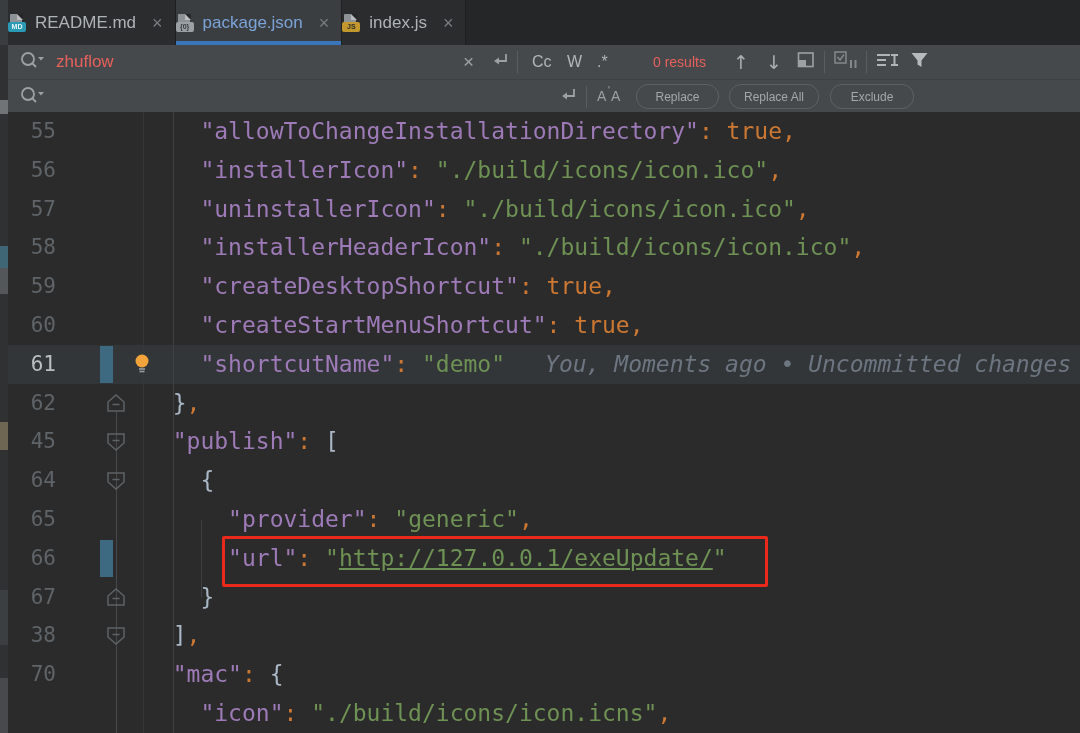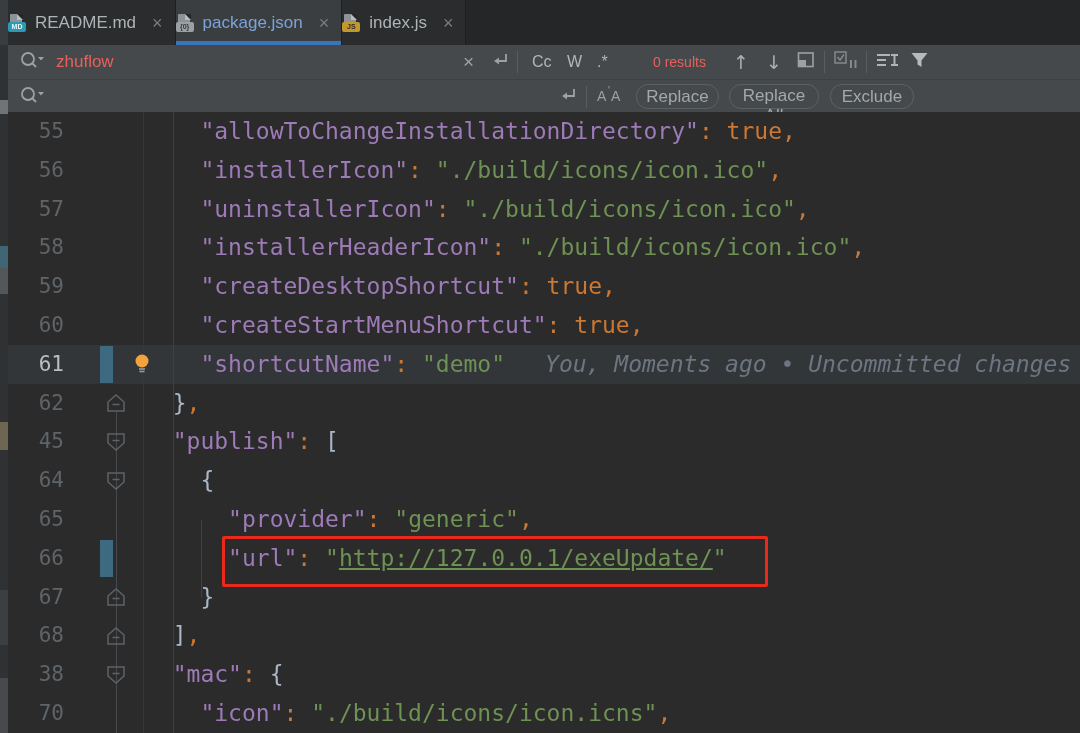--- a/index.html
+++ b/index.html
@@ -31,28 +31,28 @@
   .frow2{top:34px;height:33px;border-top:1px solid #3e4244;}
   .fitem{position:absolute;top:50%;transform:translateY(-50%);}
   .find-input{background:transparent;border:none;outline:none;font-family:"Liberation Sans",sans-serif;}
   .q-red{color:#e8605c;font-size:17px;}
   .q-gray{color:#a9adb0;font-size:17px;}
   .tgl{font-size:16px;color:#b2b6ba;letter-spacing:0;}
   .sep{width:1px;height:22px;background:#595d5f;}
   .results{font-size:14px;color:#e8605c;}
   .navarrow{font-size:19px;color:#a9adb0;font-family:"DejaVu Sans",sans-serif;}
   .fbtn{position:absolute;top:4px;height:25px;border:1px solid #5d6163;border-radius:12px;background:transparent;
-        color:#a2a8ac;font-size:17px;font-family:"Liberation Sans",sans-serif;}
+        color:#a2a8ac;font-size:12px;font-family:"Liberation Sans",sans-serif;}
   
   .editor{position:absolute;left:8px;top:112px;right:0;bottom:0;background:#2b2b2b;}
   .cur-line-bg{position:absolute;left:8px;right:0;top:344.8px;height:38.8px;background:#333639;}
   .vline{position:absolute;width:1px;}
   .gutter{position:absolute;left:8px;top:112px;width:160px;bottom:0;}
   .gutter-row{position:relative;height:38.8px;}
-  .lnum{position:absolute;left:8px;top:0;width:48px;height:38.8px;line-height:38.8px;text-align:right;
+  .lnum{position:absolute;left:0;top:0;width:48px;height:38.8px;line-height:38.8px;text-align:right;
         font-family:"DejaVu Sans Mono",monospace;font-size:21px;color:#5f6468;}
   .lnum.cur{color:#bbbec0;}
   .chg{position:absolute;left:92px;top:1px;bottom:1px;width:13px;background:#3d6a80;}
   .fold{position:absolute;left:98px;top:50%;transform:translateY(-50%);width:20px;height:20px;}
   .bulb{position:absolute;left:124px;top:50%;transform:translateY(-50%);width:20px;height:22px;}
   .code{position:absolute;left:145px;top:112px;right:0;bottom:0;overflow:hidden;}
   .code-line{height:38.8px;line-height:38.8px;white-space:pre;
              font-family:"DejaVu Sans Mono",monospace;font-size:23px;}
   .tk-key{color:#9e7bb8;}
   .tk-punc{color:#cc7832;}
@@ -255,27 +255,20 @@
         <span class="chg"></span>
       </div>
       <div class="gutter-row">
         <span class="lnum">67</span>
         <span class="fold"><svg width="20" height="20" viewBox="0 0 20 20">
             <path d="M2 18 h16 V9 L10 2 2 9 z" fill="none" stroke="#5f6366" stroke-width="1.5"></path>
             <line x1="6.5" y1="11.5" x2="13.5" y2="11.5" stroke="#5f6366" stroke-width="1.5"></line>
           </svg></span>
       </div>
       <div class="gutter-row">
-        <span class="lnum">68</span>
-        <span class="fold"><svg width="20" height="20" viewBox="0 0 20 20">
-            <path d="M2 18 h16 V9 L10 2 2 9 z" fill="none" stroke="#5f6366" stroke-width="1.5"></path>
-            <line x1="6.5" y1="11.5" x2="13.5" y2="11.5" stroke="#5f6366" stroke-width="1.5"></line>
-          </svg></span>
-      </div>
-      <div class="gutter-row">
         <span class="lnum">38</span>
         <span class="fold"><svg width="20" height="20" viewBox="0 0 20 20">
             <path d="M2 2 h16 v9 l-8 7 -8 -7 z" fill="none" stroke="#5f6366" stroke-width="1.5"></path>
             <line x1="6.5" y1="8.5" x2="13.5" y2="8.5" stroke="#5f6366" stroke-width="1.5"></line>
           </svg></span>
       </div>
       <div class="gutter-row">
         <span class="lnum">70</span>
       </div>
     </div>

